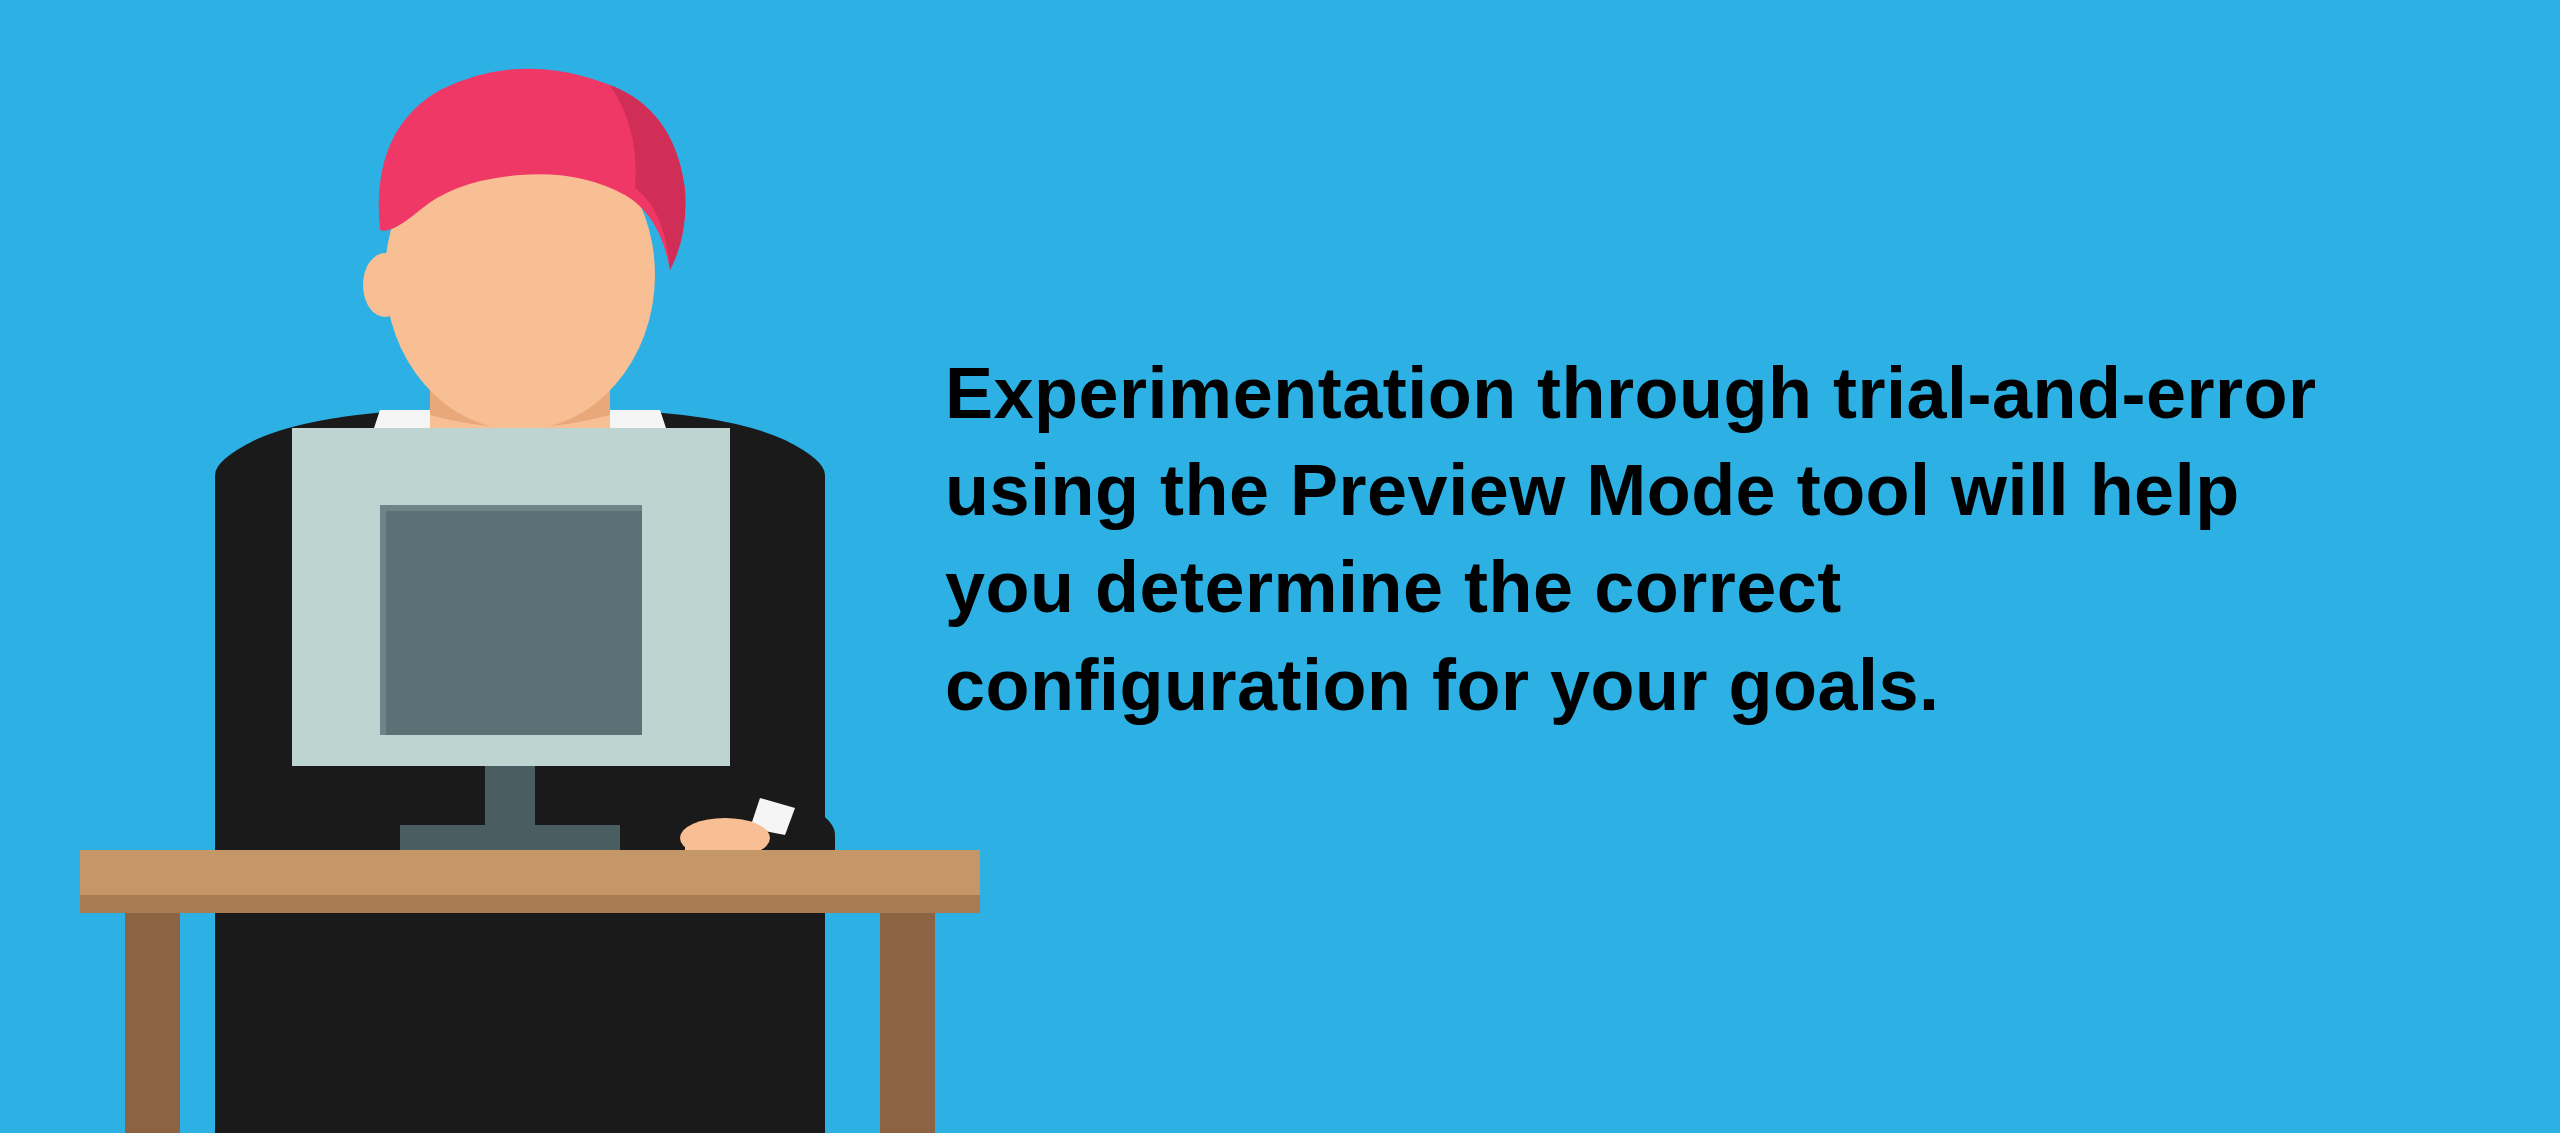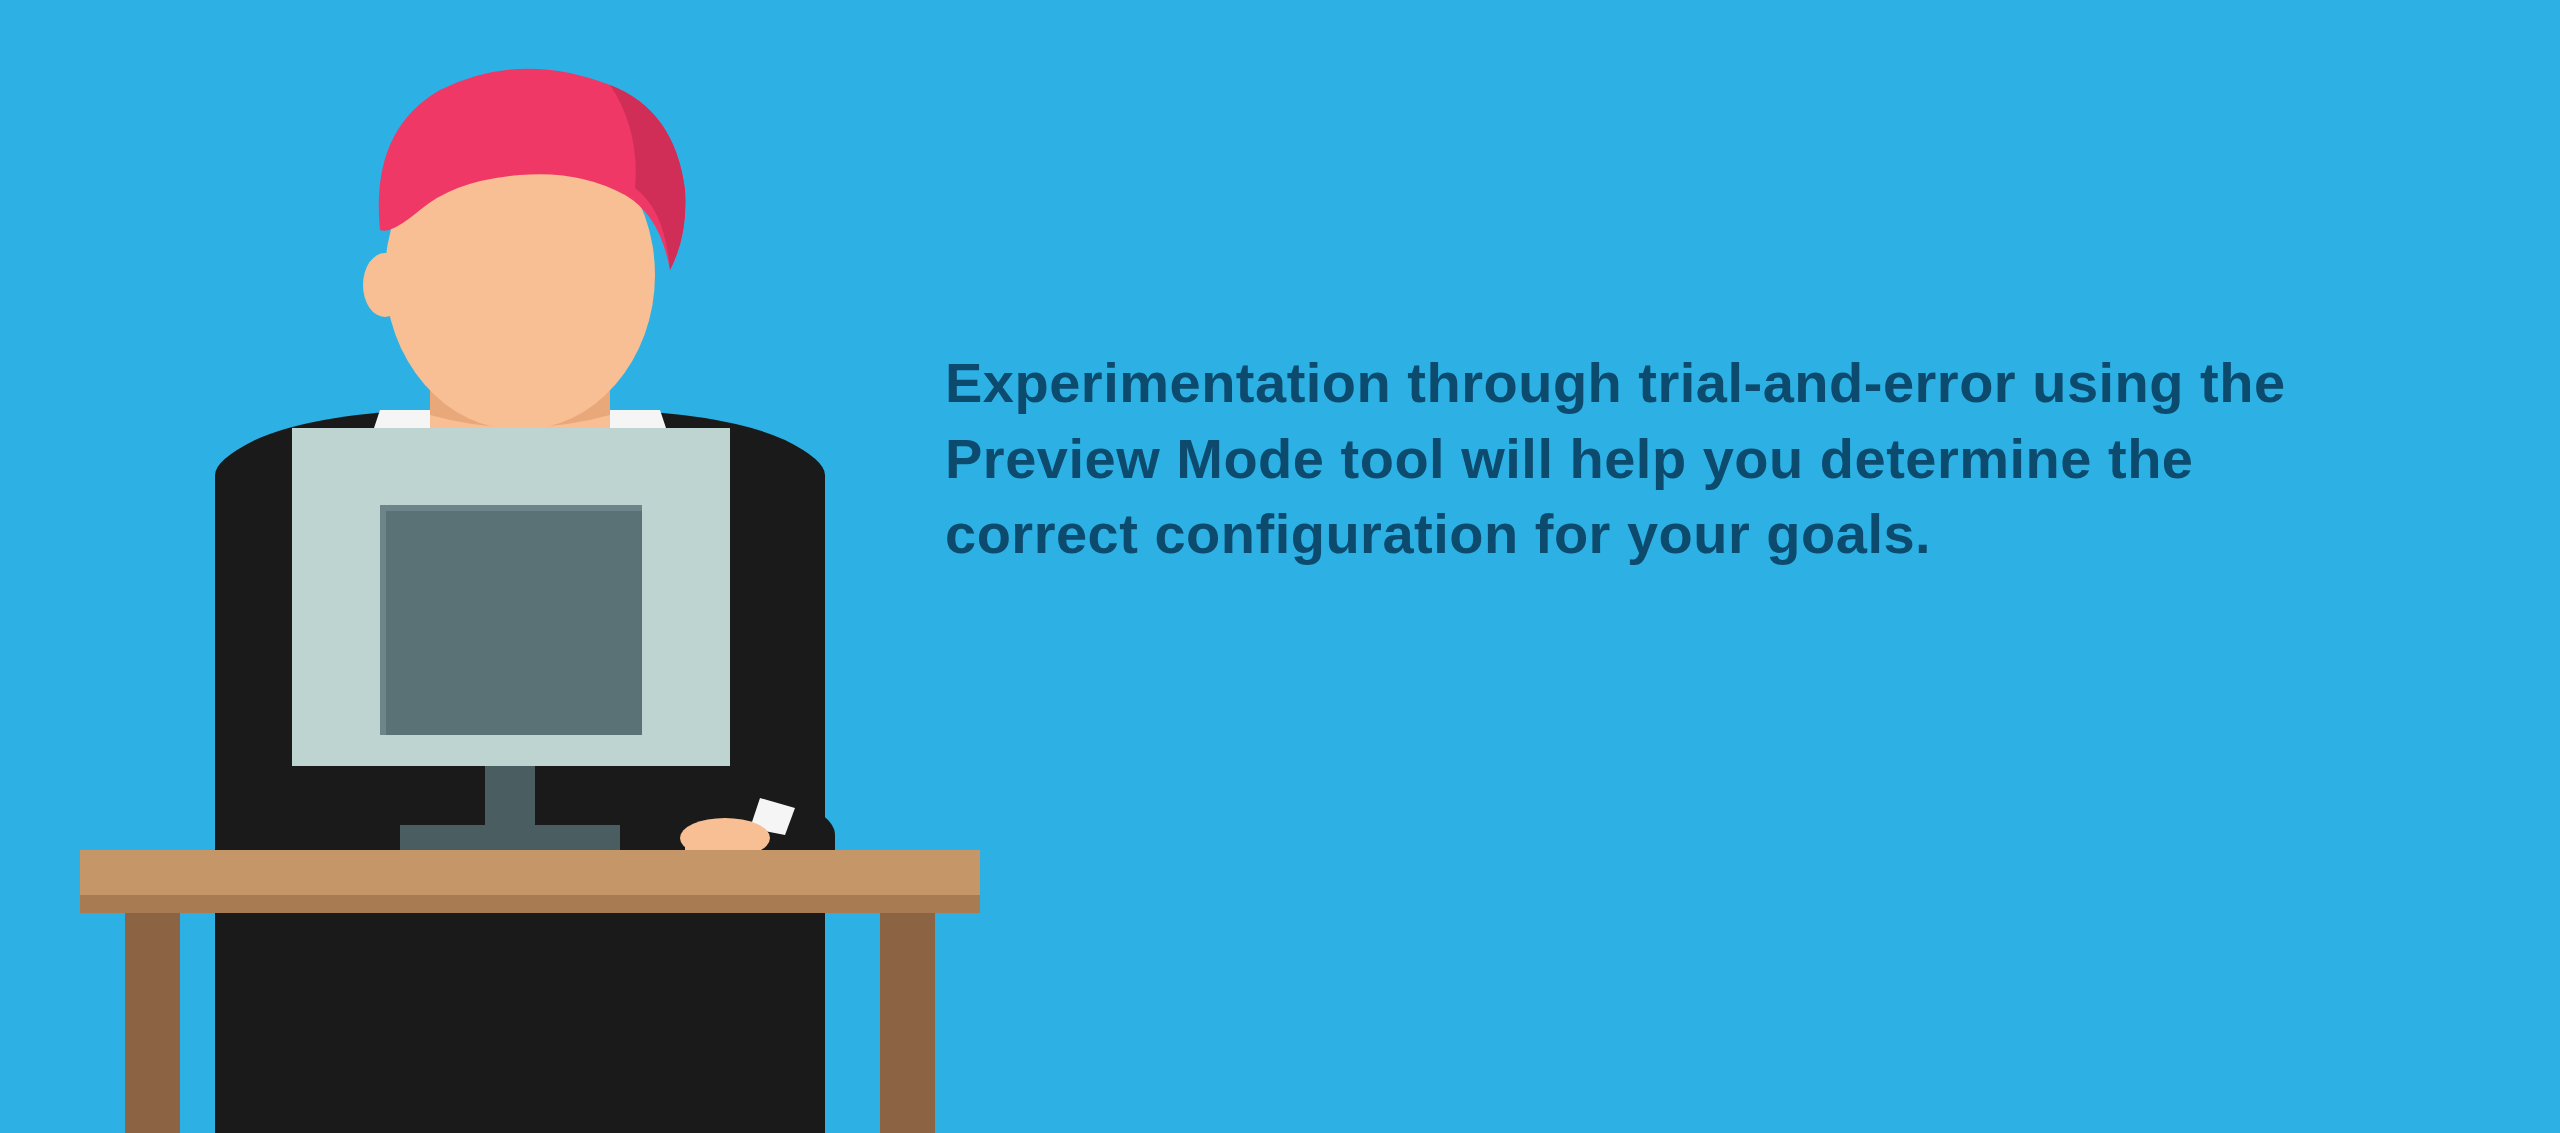--- a/index.html
+++ b/index.html
@@ -26,22 +26,22 @@
     }
     .person-svg {
       width: 100%;
       height: 100%;
     }
     .text-block {
       position: absolute;
       left: 945px;
       top: 345px;
       width: 1380px;
-      color: #0c4a6e;
-      font-size: 56px;
+      color: #000000;
+      font-size: 72px;
       font-weight: 700;
       line-height: 1.35;
       letter-spacing: 0.5px;
     }
   </style>
 </head>
 <body>
 
 <div class="illustration">
   <svg class="person-svg" viewBox="0 0 900 1073" xmlns="http://www.w3.org/2000/svg">

